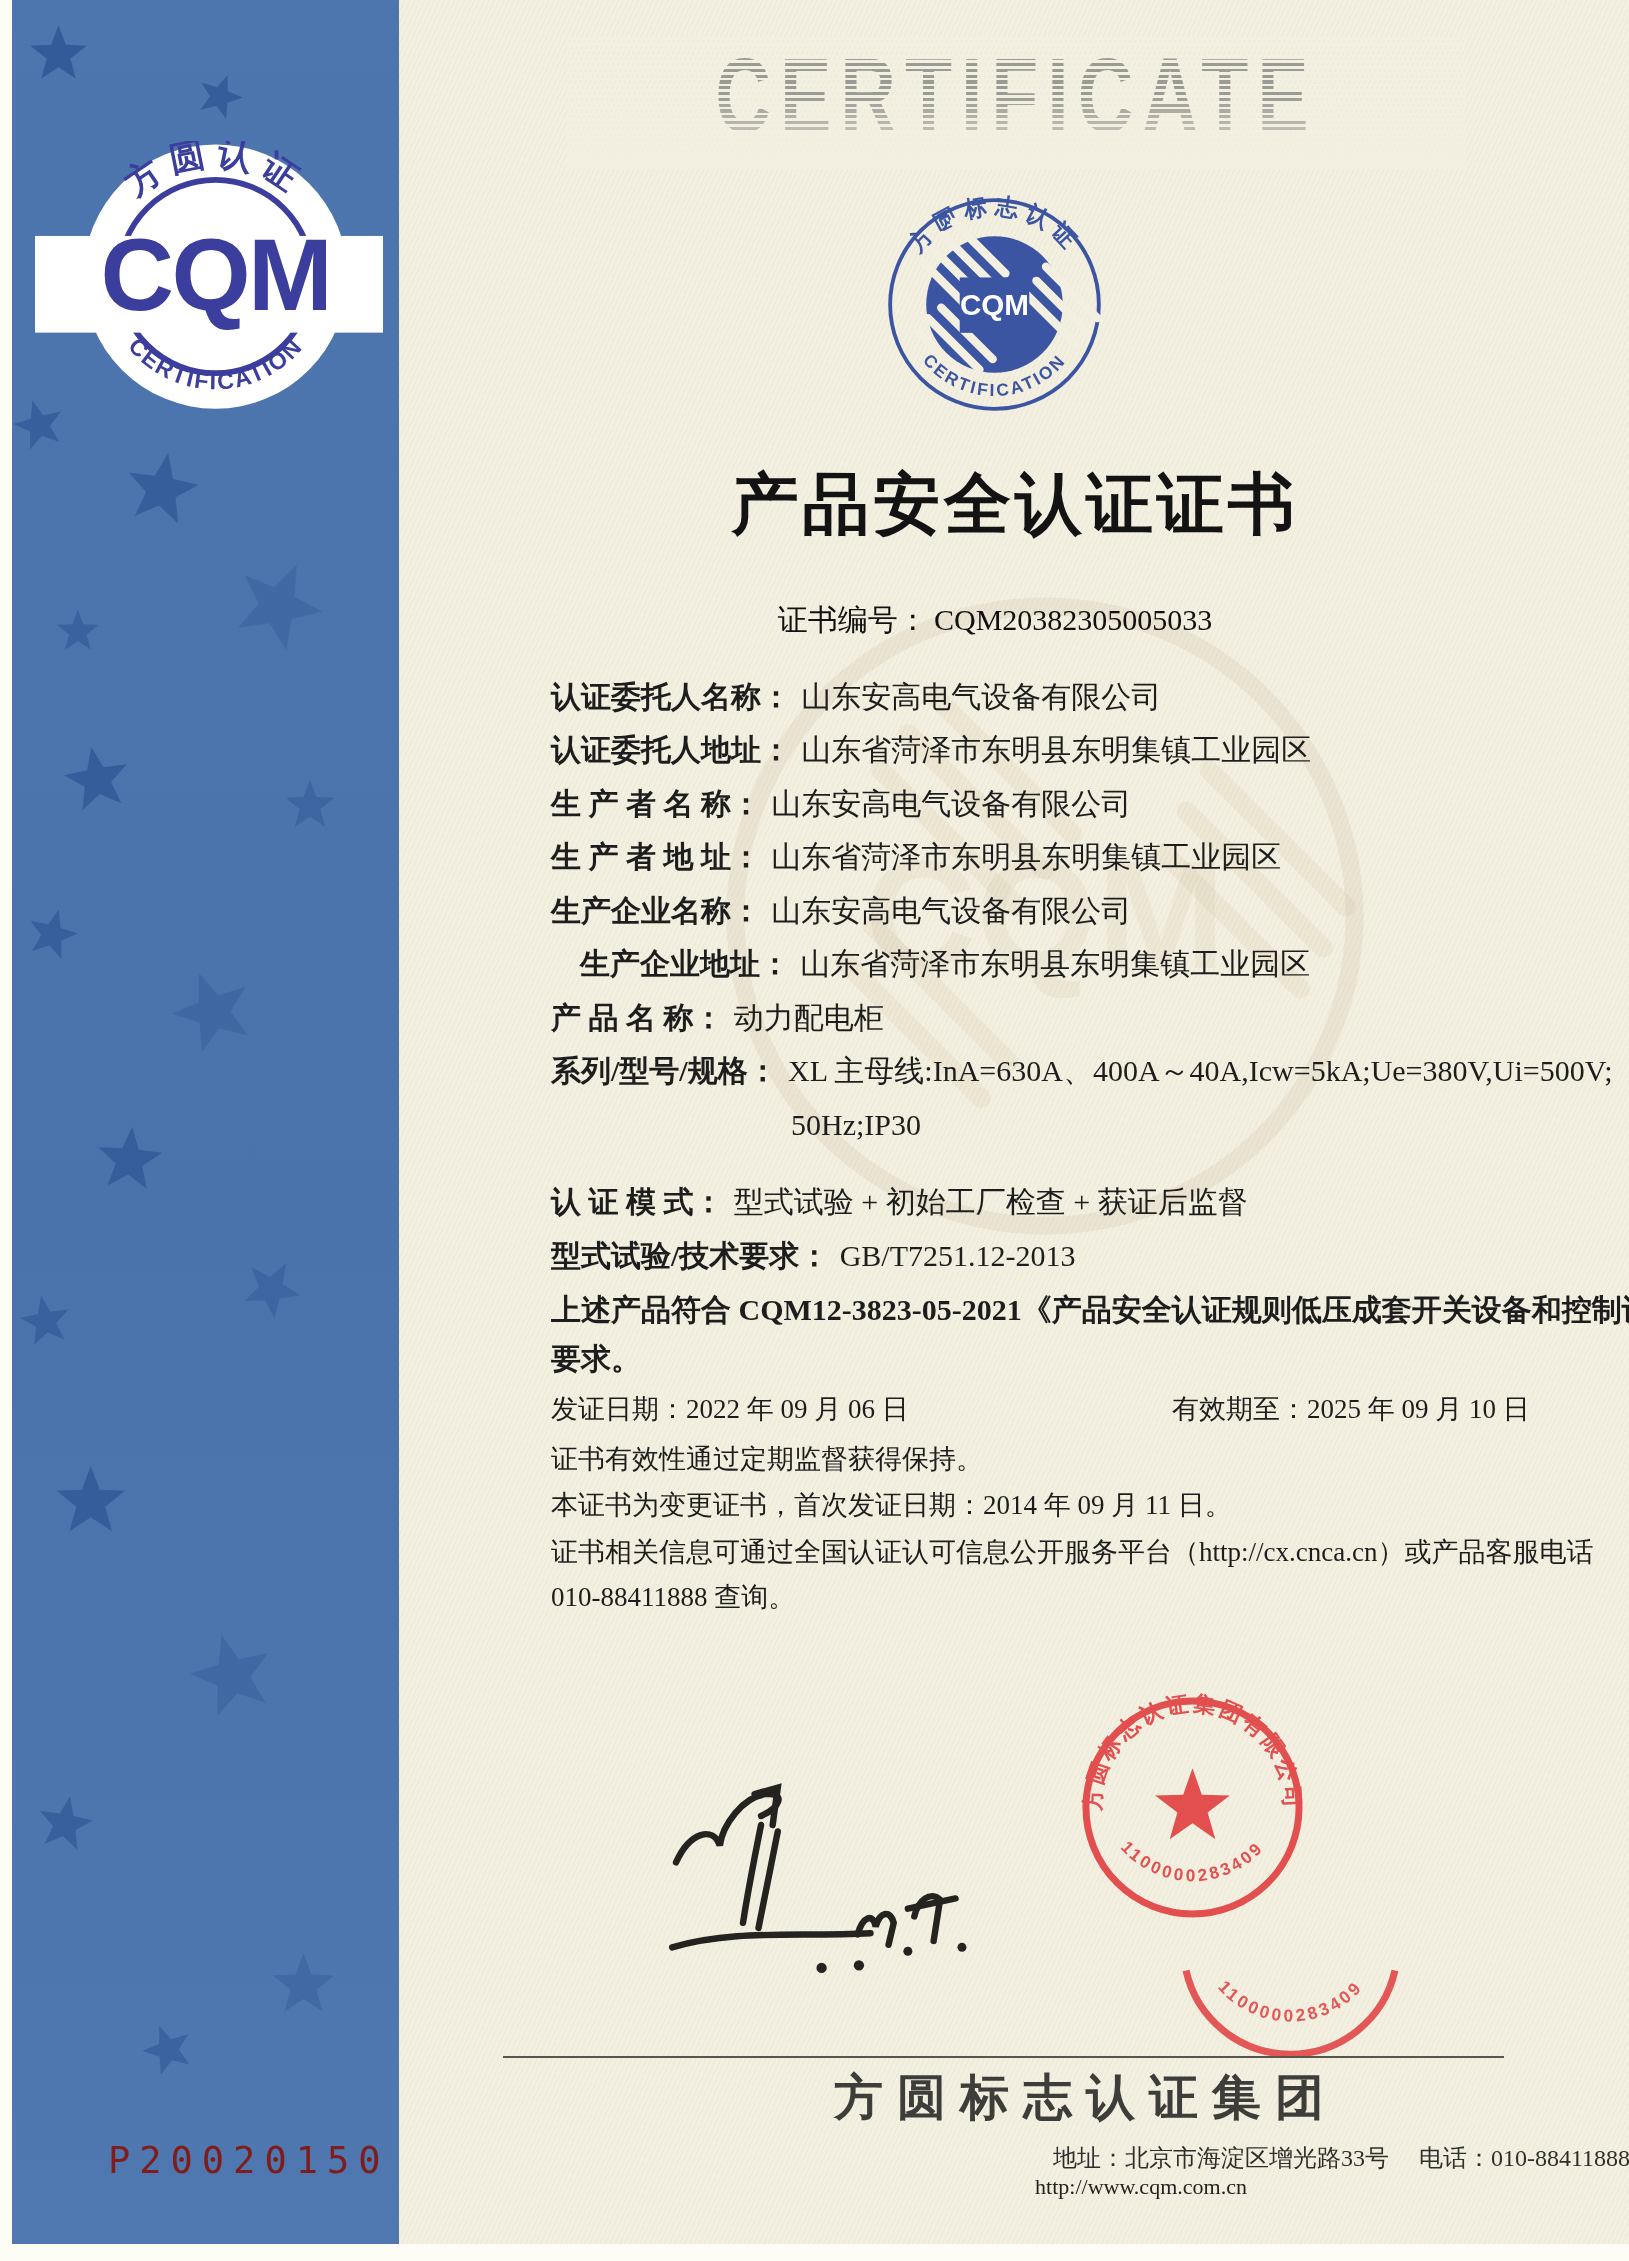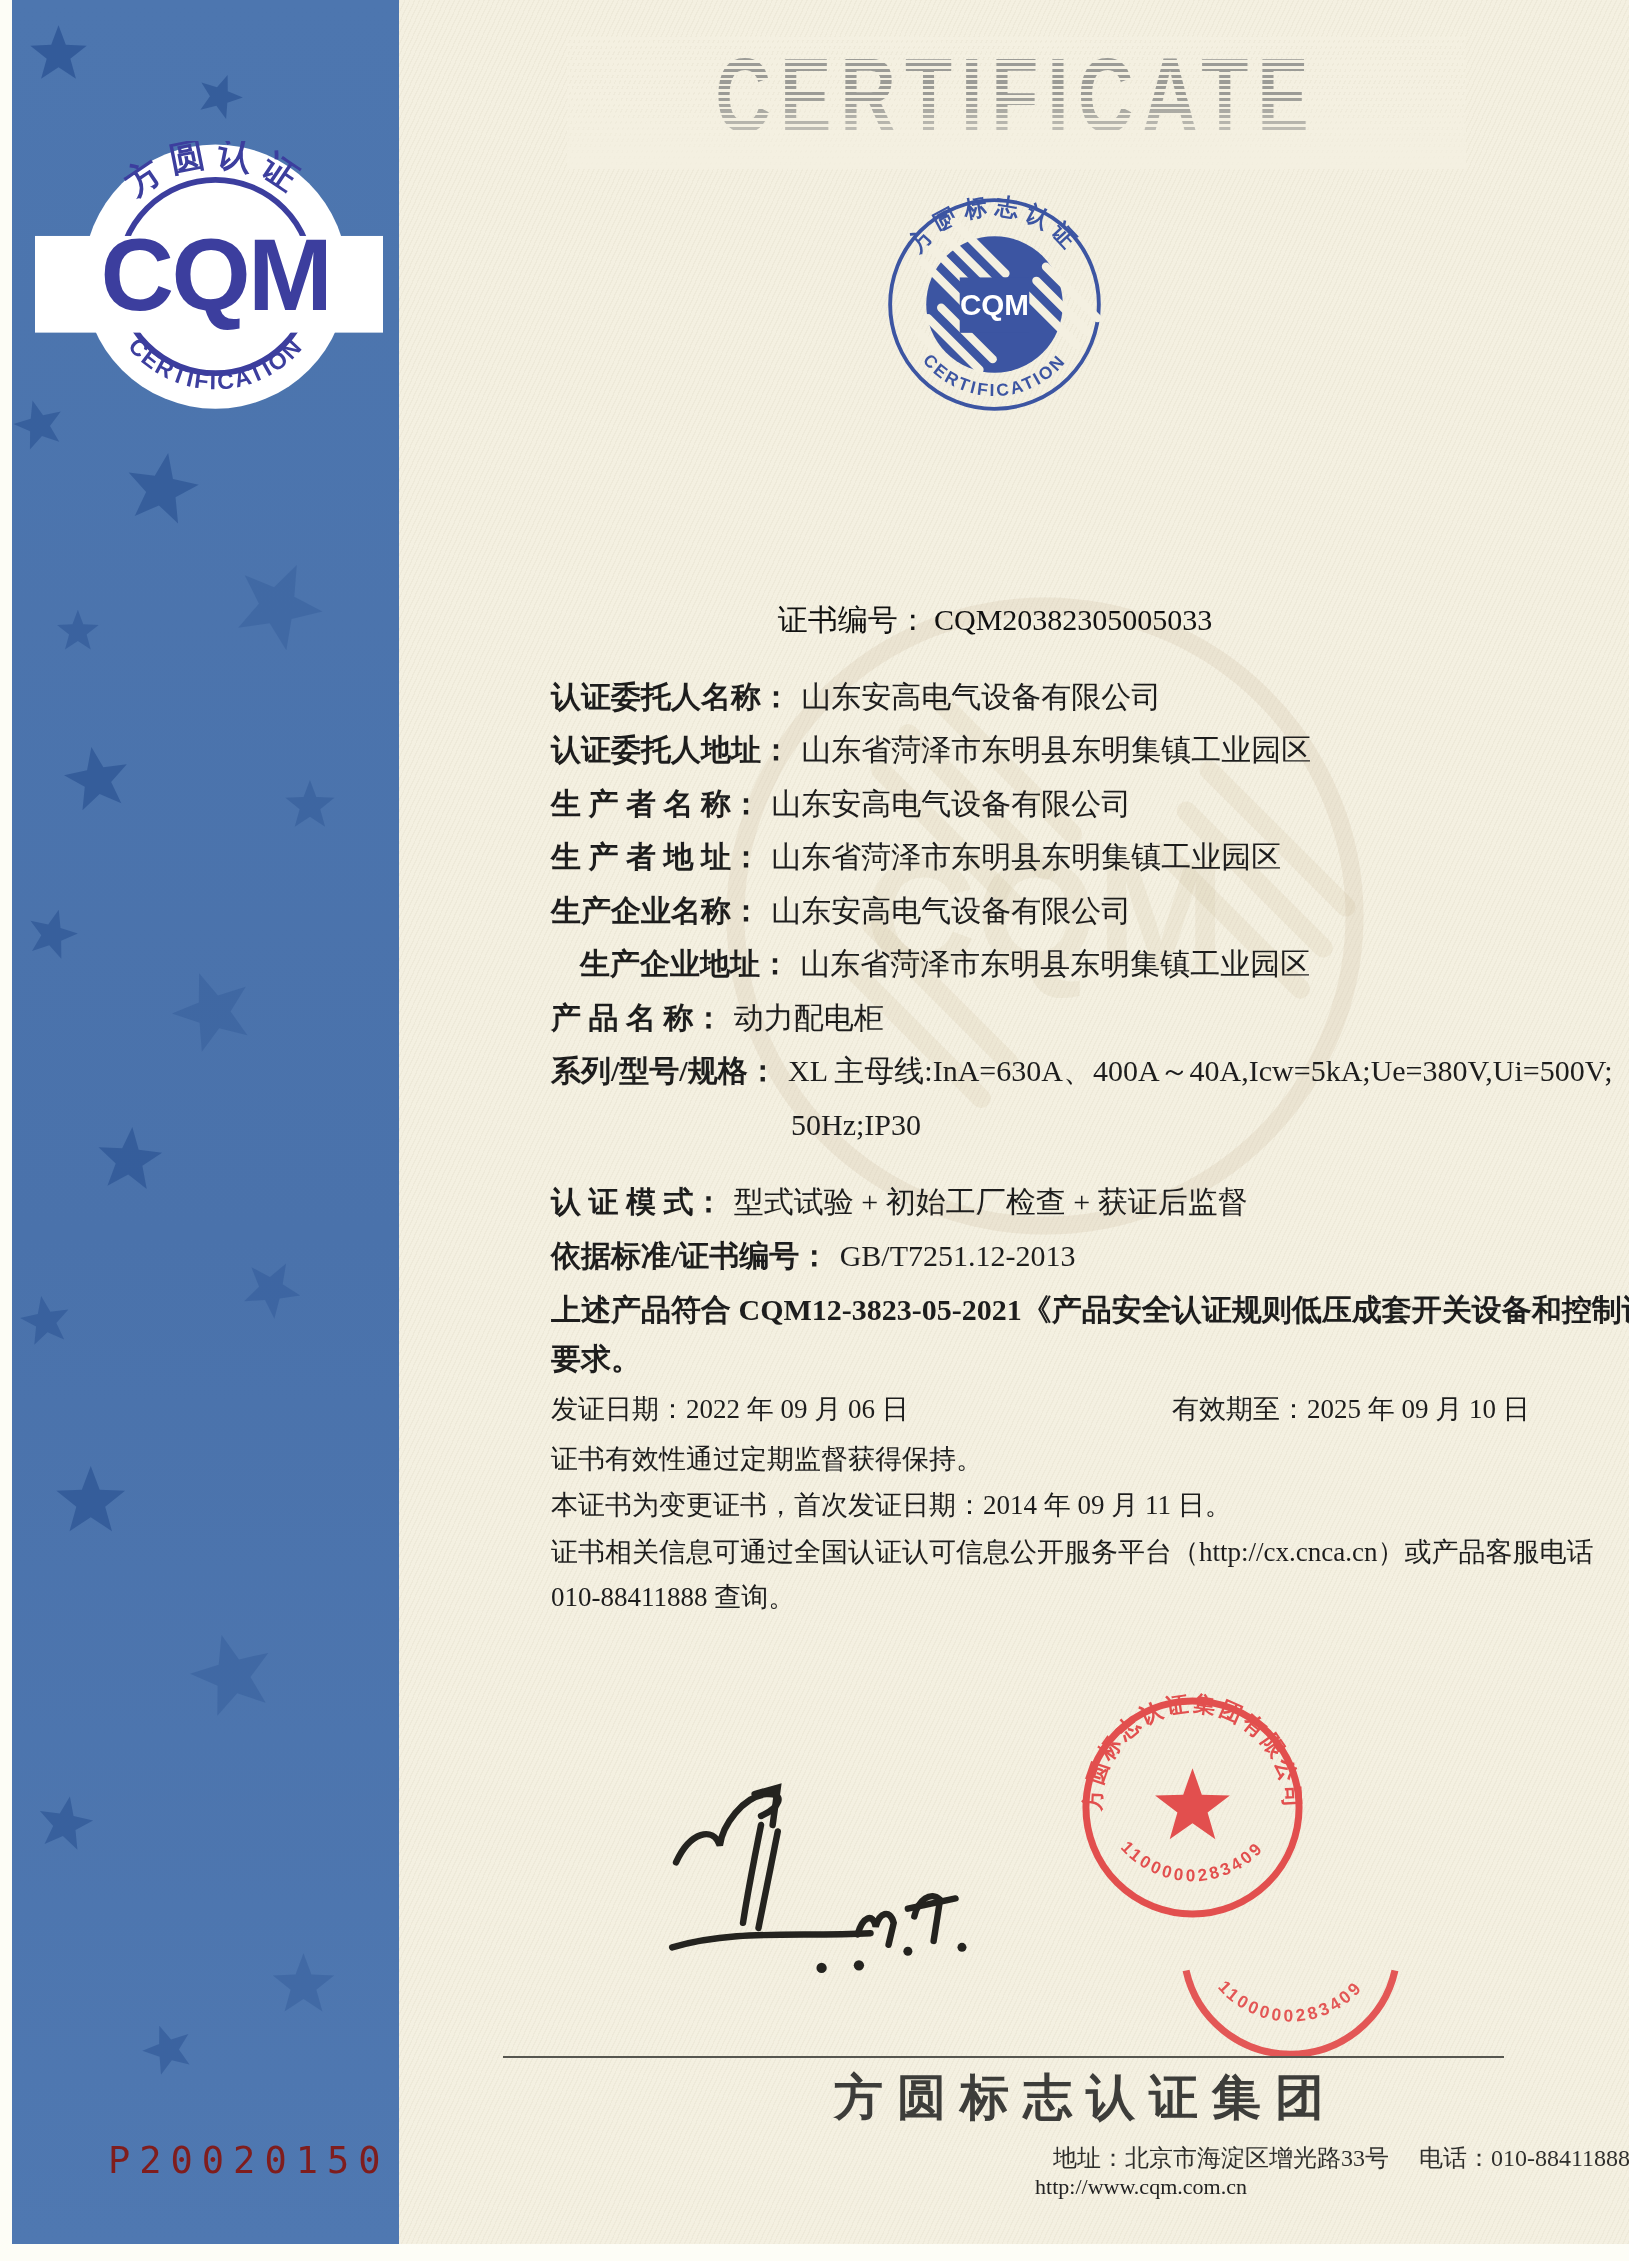--- a/index.html
+++ b/index.html
@@ -127,36 +127,37 @@
       <line x1="118" y1="284" x2="220" y2="284"></line>
     </g>
     <rect x="116" y="128" width="108" height="86" fill="#3c55a2"></rect>
     <text x="170" y="186" text-anchor="middle" font-size="46" font-weight="bold" fill="#ffffff">CQM</text>
     <path id="cp-bot" d="M 41.3,230 A 142,142 0 0 0 298.7,230" fill="none"></path>
     <text font-size="27" font-weight="bold" fill="#3c55a2" letter-spacing="4">
       <textPath href="#cp-bot" startOffset="50%" text-anchor="middle">CERTIFICATION</textPath>
     </text>
   </svg>
 
+  <div id="title">产品安全认证证书</div>
   <div id="certno">
     <span>证书编号：</span><span class="v">CQM20382305005033</span>
   </div>
 
   <div id="body-lines">
       <div class="bline" style="top: 671px;"><span class="lab">认证委托人名称：</span><span class="val">山东安高电气设备有限公司</span></div>
       <div class="bline" style="top: 724px;"><span class="lab">认证委托人地址：</span><span class="val">山东省菏泽市东明县东明集镇工业园区</span></div>
       <div class="bline" style="top: 778px;"><span class="lab">生 产 者 名 称：</span><span class="val">山东安高电气设备有限公司</span></div>
       <div class="bline" style="top: 831px;"><span class="lab">生 产 者 地 址：</span><span class="val">山东省菏泽市东明县东明集镇工业园区</span></div>
       <div class="bline" style="top: 885px;"><span class="lab">生产企业名称：</span><span class="val">山东安高电气设备有限公司</span></div>
       <div class="bline" style="top: 938px; margin-left: 29px;"><span class="lab">生产企业地址：</span><span class="val">山东省菏泽市东明县东明集镇工业园区</span></div>
       <div class="bline" style="top: 992px;"><span class="lab">产 品 名 称：</span><span class="val">动力配电柜</span></div>
       <div class="bline" style="top: 1045px;"><span class="lab">系列/型号/规格：</span><span class="val">XL 主母线:InA=630A、400A～40A,Icw=5kA;Ue=380V,Ui=500V;</span></div>
       <div class="bline" style="top: 1099px;"><span class="val" style="margin-left: 240px;">50Hz;IP30</span></div>
       <div class="bline" style="top: 1176px;"><span class="lab">认 证 模 式：</span><span class="val">型式试验 + 初始工厂检查 + 获证后监督</span></div>
-      <div class="bline" style="top: 1230px;"><span class="lab">依据标准/证书编号：</span><span class="val">GB/T7251.12-2013</span></div>
+      <div class="bline" style="top: 1230px;"><span class="lab">型式试验/技术要求：</span><span class="val">GB/T7251.12-2013</span></div>
       <div class="bline" style="top: 1284px; font-weight: 700;"><span>上述产品符合 CQM12-3823-05-2021《产品安全认证规则低压成套开关设备和控制设备》的</span></div>
       <div class="bline" style="top: 1333px; font-weight: 700;"><span>要求。</span></div>
       <div class="bline small" style="top: 1383px;"><span>发证日期：</span><span>2022 年 09 月 06 日</span><span style="position: absolute; left: 621px;"><span>有效期至：</span><span>2025 年 09 月 10 日</span></span></div>
       <div class="bline small" style="top: 1433px;"><span>证书有效性通过定期监督获得保持。</span></div>
       <div class="bline small" style="top: 1479px;"><span>本证书为变更证书，首次发证日期：2014 年 09 月 11 日。</span></div>
       <div class="bline small" style="top: 1526px;"><span>证书相关信息可通过全国认证认可信息公开服务平台（http://cx.cnca.cn）或产品客服电话</span></div>
       <div class="bline small" style="top: 1571px;"><span>010-88411888 查询。</span></div>
     </div>
 
   <svg class="abs" style="left:658px;top:1754px;width:322px;height:245px;" viewBox="0 0 500 380">

